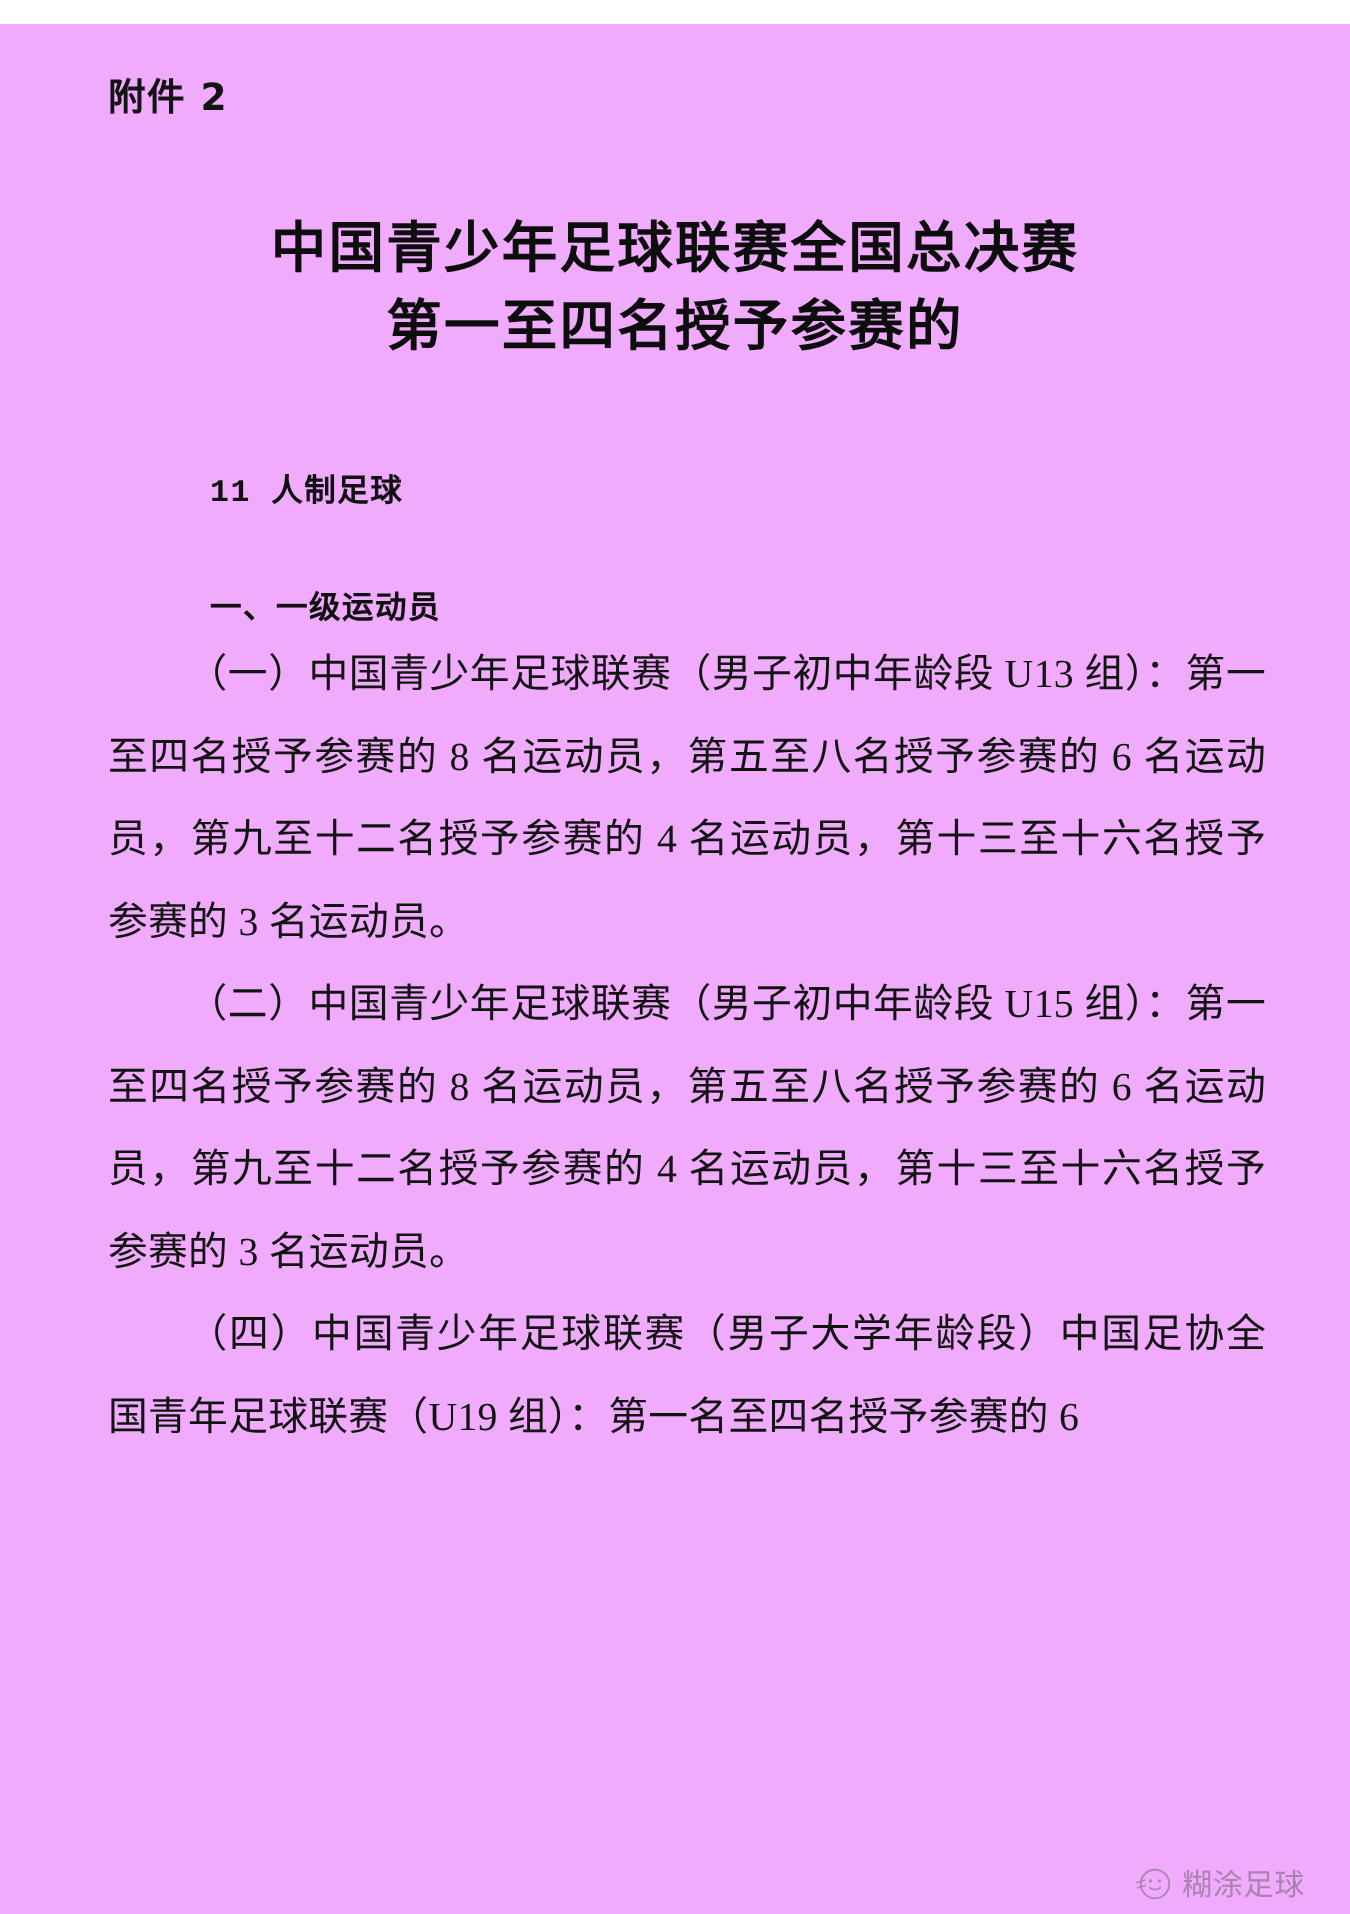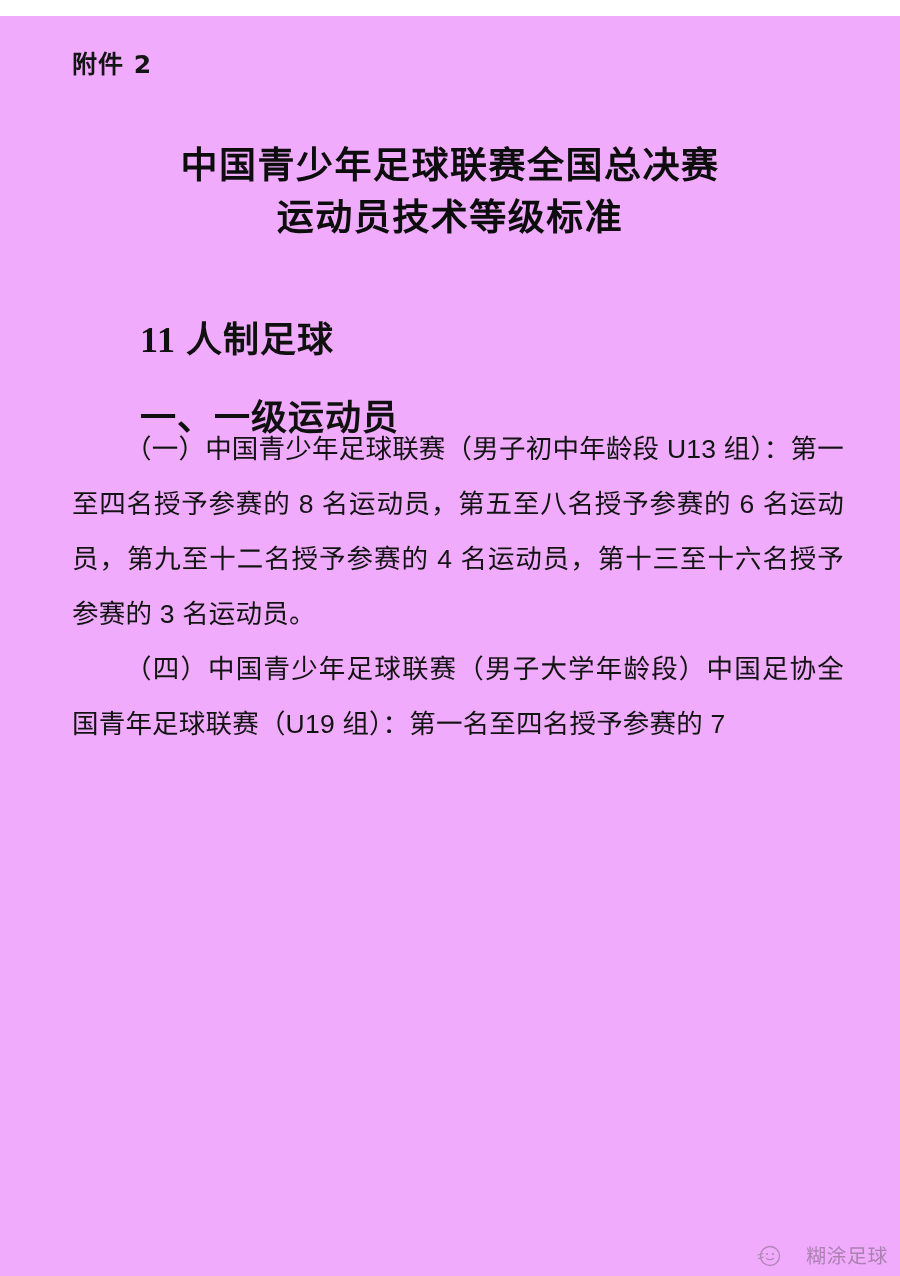--- a/index.html
+++ b/index.html
@@ -53,59 +53,59 @@
   }
   .doc-title .title-line {
     display: block;
     white-space: nowrap;
   }
 
   
   .section-heading {
     position: absolute;
     left: 140px;
-    font-family: Liberation Serif, serif;
+    font-family: Liberation Mono, monospace;
     font-weight: 700;
-    font-size: 36px;
+    font-size: 21px;
     letter-spacing: 1px;
     color: #101010;
     white-space: nowrap;
   }
   .heading-format { top: 294px; }
   .heading-level  { top: 372px; }
 
   
   .body-block {
     position: absolute;
     left: 72px;
     top: 406px;
     width: 772px;
   }
   .para {
-    font-family: Liberation Sans, sans-serif;
+    font-family: Liberation Serif, serif;
     font-size: 26.5px;
     line-height: 55px;
     letter-spacing: 0.2px;
     color: #131313;
     text-align: justify;
     text-align-last: left;
     margin: 0;
     text-indent: 2em;
     word-break: break-all;
   }
   .para + .para { margin-top: 0; }
 
   
   .watermark {
     position: absolute;
     left: 756px;
     top: 1224px;
     display: flex;
     align-items: center;
-    gap: 24px;
+    gap: 6px;
     opacity: 0.42;
     pointer-events: none;
   }
   .watermark-mark {
     position: relative;
     width: 26px;
     height: 26px;
     flex: 0 0 26px;
   }
   .watermark-text {
@@ -118,30 +118,31 @@
 </style>
 </head>
 <body>
 
 <div class="page">
 
   <div class="attachment-label">附件 2</div>
 
   <div class="doc-title">
     <span class="title-line">中国青少年足球联赛全国总决赛</span>
-    <span class="title-line">运动员技术等级标准</span>
+    <span class="title-line">第一至四名授予参赛的</span>
   </div>
 
   <div class="section-heading heading-format">11 人制足球</div>
 
   <div class="section-heading heading-level">一、一级运动员</div>
 
   <div class="body-block">
     <p class="para">（一）中国青少年足球联赛（男子初中年龄段 U13 组）：第一至四名授予参赛的 8 名运动员，第五至八名授予参赛的 6 名运动员，第九至十二名授予参赛的 4 名运动员，第十三至十六名授予参赛的 3 名运动员。</p>
-    <p class="para">（四）中国青少年足球联赛（男子大学年龄段）中国足协全国青年足球联赛（U19 组）：第一名至四名授予参赛的 7</p>
+    <p class="para">（二）中国青少年足球联赛（男子初中年龄段 U15 组）：第一至四名授予参赛的 8 名运动员，第五至八名授予参赛的 6 名运动员，第九至十二名授予参赛的 4 名运动员，第十三至十六名授予参赛的 3 名运动员。</p>
+    <p class="para">（四）中国青少年足球联赛（男子大学年龄段）中国足协全国青年足球联赛（U19 组）：第一名至四名授予参赛的 6</p>
   </div>
 
   <div class="watermark">
     <span class="watermark-mark">
       <svg viewBox="0 0 26 26" width="26" height="26" aria-hidden="true">
         <circle cx="14" cy="14" r="9.5" fill="none" stroke="#555555" stroke-width="1.3"></circle>
         <circle cx="11" cy="12" r="1.1" fill="#555555"></circle>
         <circle cx="17" cy="12" r="1.1" fill="#555555"></circle>
         <path d="M10.5 16.5 Q14 19 17.5 16.5" fill="none" stroke="#555555" stroke-width="1.2" stroke-linecap="round"></path>
         <path d="M2 13 L7 11.5" fill="none" stroke="#555555" stroke-width="1.2" stroke-linecap="round"></path>

